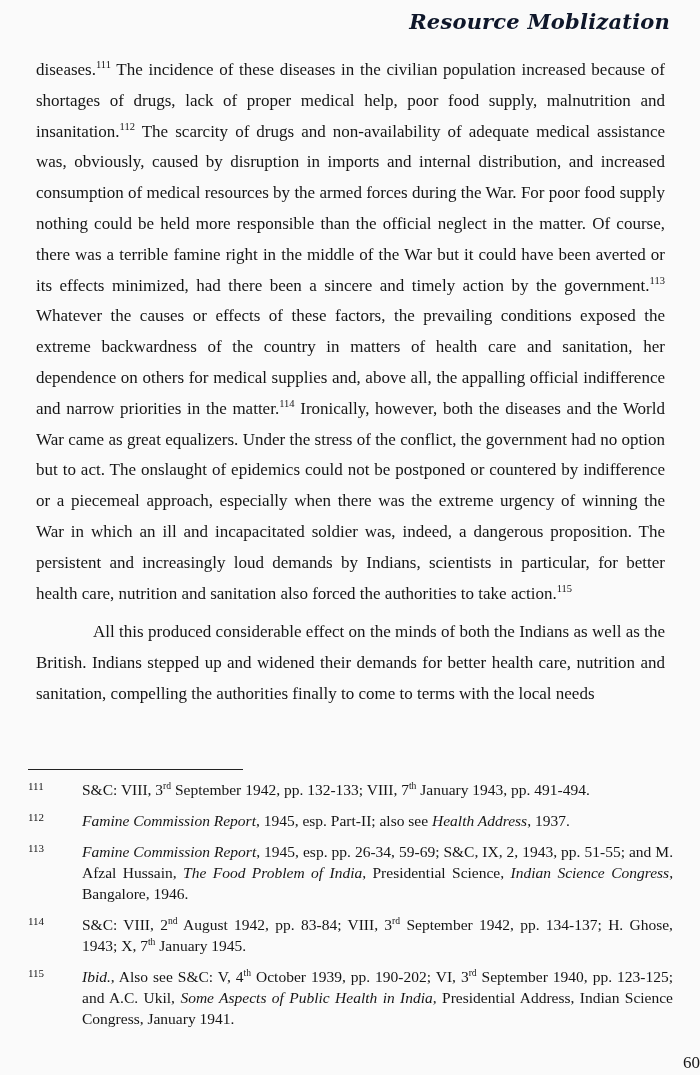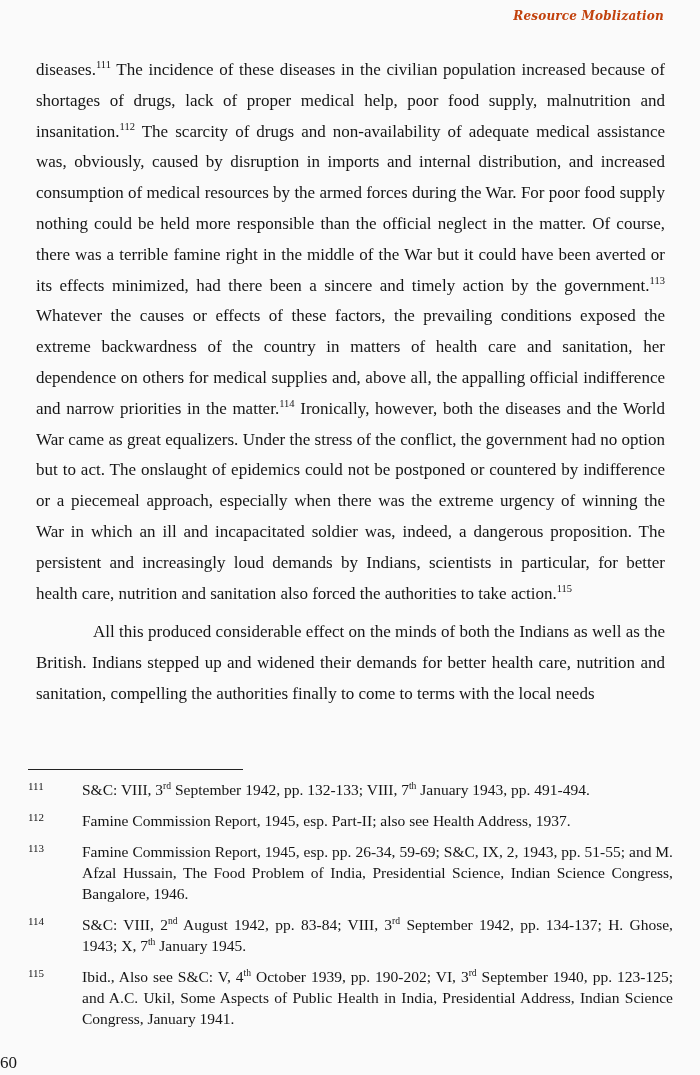--- a/index.html
+++ b/index.html
@@ -12,45 +12,45 @@
     font-family: "Liberation Serif", "DejaVu Serif", serif;
     overflow: hidden;
   }
   .page {
     position: absolute;
     inset: 0;
   }
   .running-header {
     position: absolute;
     top: 9px;
-    right: 36px;
+    right: 30px;
     font-family: "DejaVu Serif", serif;
     font-style: italic;
     font-weight: bold;
-    font-size: 12px;
+    font-size: 21px;
     letter-spacing: 0.2px;
-    color: #c2410c;
+    color: #0f172a;
   }
   .body-text {
     position: absolute;
     top: 47px;
     left: 28px;
     right: 27px;
     font-size: 17px;
     line-height: 30.8px;
     text-align: justify;
   }
   .body-text p { margin: 8px; }
   .para-indent { text-indent: 57px; }
   sup {
     font-size: 0.62em;
     line-height: 0;
     vertical-align: super;
   }
-  .it { }
+  .it { font-style: italic; }
   .footnote-sep {
     position: absolute;
     top: 769px;
     left: 28px;
     width: 215px;
     border-top: 1.6px solid #222;
   }
   .footnotes {
     position: absolute;
     top: 779px;
@@ -71,21 +71,21 @@
     flex: 1;
     font-size: 15.5px;
     line-height: 21px;
     text-align: justify;
   }
   .page-number {
     position: absolute;
     top: 1053px;
     left: 0;
     width: 100%;
-    text-align: left;
+    text-align: right;
     font-size: 17px;
   }
 </style>
 </head>
 <body>
 
 <div class="page">
 
   <div class="running-header">Resource Moblization</div>
 

